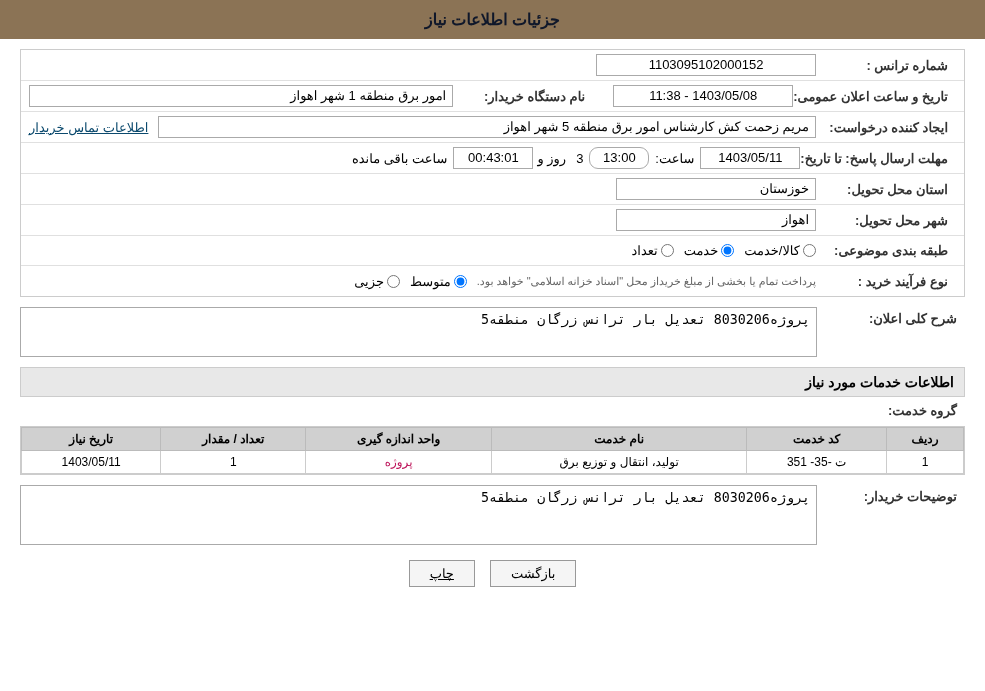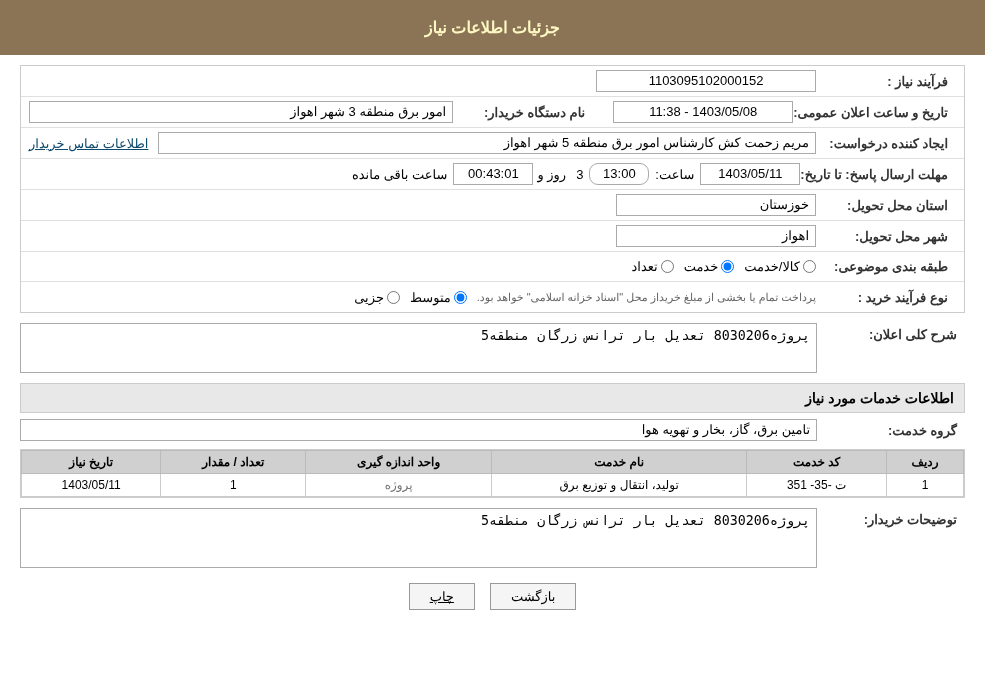--- a/index.html
+++ b/index.html
@@ -10,23 +10,23 @@
       direction: rtl;
     }
     .page-wrapper {
       width: 985px;
       min-height: 691px;
       background: #fff;
       margin: 0 auto;
     }
     .header-bar {
       background: #8B7355;
-      color: #fef9c3;
+      color: #0f172a;
       text-align: center;
-      padding: 18px 0;
+      padding: 10px 0;
       font-size: 16px;
       font-weight: bold;
     }
     .content {
       padding: 10px 20px 20px 20px;
     }
     .form-section {
       border: 1px solid #ccc;
       background: #fff;
       margin-bottom: 10px;
@@ -141,30 +141,30 @@
 
 <div class="page-wrapper">
   <div class="header-bar">
     <span>جزئیات اطلاعات نیاز</span>
   </div>
 
   <div class="content">
     <div class="form-section">
 
       <div class="row">
-        <span class="label">فرآیند نیاز :</span>
+        <span class="label">شماره ترانس :</span>
         <div class="value-box" style="max-width:220px; text-align:center;">1103095102000152</div>
       </div>
 
       <div class="row">
         <span class="label">تاریخ و ساعت اعلان عمومی:</span>
         <div class="value-box" style="max-width:180px; text-align:center;">1403/05/08 - 11:38</div>
         <span style="width:20px;"></span>
         <span class="label">نام دستگاه خریدار:</span>
-        <div class="value-box">امور برق منطقه 3 شهر اهواز</div>
+        <div class="value-box">امور برق منطقه 1 شهر اهواز</div>
       </div>
 
       <div class="row">
         <span class="label">ایجاد کننده درخواست:</span>
         <div class="value-box" style="flex:1;">مریم زحمت کش کارشناس امور برق منطقه 5 شهر اهواز</div>
         <span style="width:10px;"></span>
         <span class="link-text">اطلاعات تماس خریدار</span>
       </div>
 
       <div class="row">
@@ -225,41 +225,40 @@
 
     <div style="display:flex; align-items:flex-start; gap:8px; margin-bottom:8px;">
       <span class="label" style="min-width:140px; padding-top:4px;">شرح کلی اعلان:</span>
       <textarea class="textarea-box" readonly="" style="flex: 1 1 0%; direction: rtl; min-height: 50px;">پروژه8030206 تعدیل بار ترانس زرگان منطقه5</textarea>
     </div>
 
     <div class="section-title">اطلاعات خدمات مورد نیاز</div>
 
     <div style="display:flex; align-items:center; gap:8px; margin-bottom:8px;">
       <span class="label">گروه خدمت:</span>
-      <div class="value-box" style="flex:1;">تامین برق، گاز، بخار و تهویه هوا</div>
     </div>
 
     <div class="table-wrapper">
       <table>
         <thead>
           <tr>
             <th>ردیف</th>
             <th>کد خدمت</th>
             <th>نام خدمت</th>
             <th>واحد اندازه گیری</th>
             <th>تعداد / مقدار</th>
             <th>تاریخ نیاز</th>
           </tr>
         </thead>
         <tbody id="services-tbody">
         <tr>
       <td>1</td>
       <td>ت -35- 351</td>
       <td>تولید، انتقال و توزیع برق</td>
-      <td style="color:#737373;">پروژه</td>
+      <td style="color:#be185d;">پروژه</td>
       <td>1</td>
       <td>1403/05/11</td>
     </tr>
           </tbody>
       </table>
     </div>
 
     <div style="display:flex; align-items:flex-start; gap:8px; margin-bottom:8px;">
       <span class="label" style="min-width:140px; padding-top:4px;">توضیحات خریدار:</span>
       <textarea class="textarea-box" readonly="" style="flex: 1 1 0%; direction: rtl; min-height: 60px;">پروژه8030206 تعدیل بار ترانس زرگان منطقه5</textarea>

